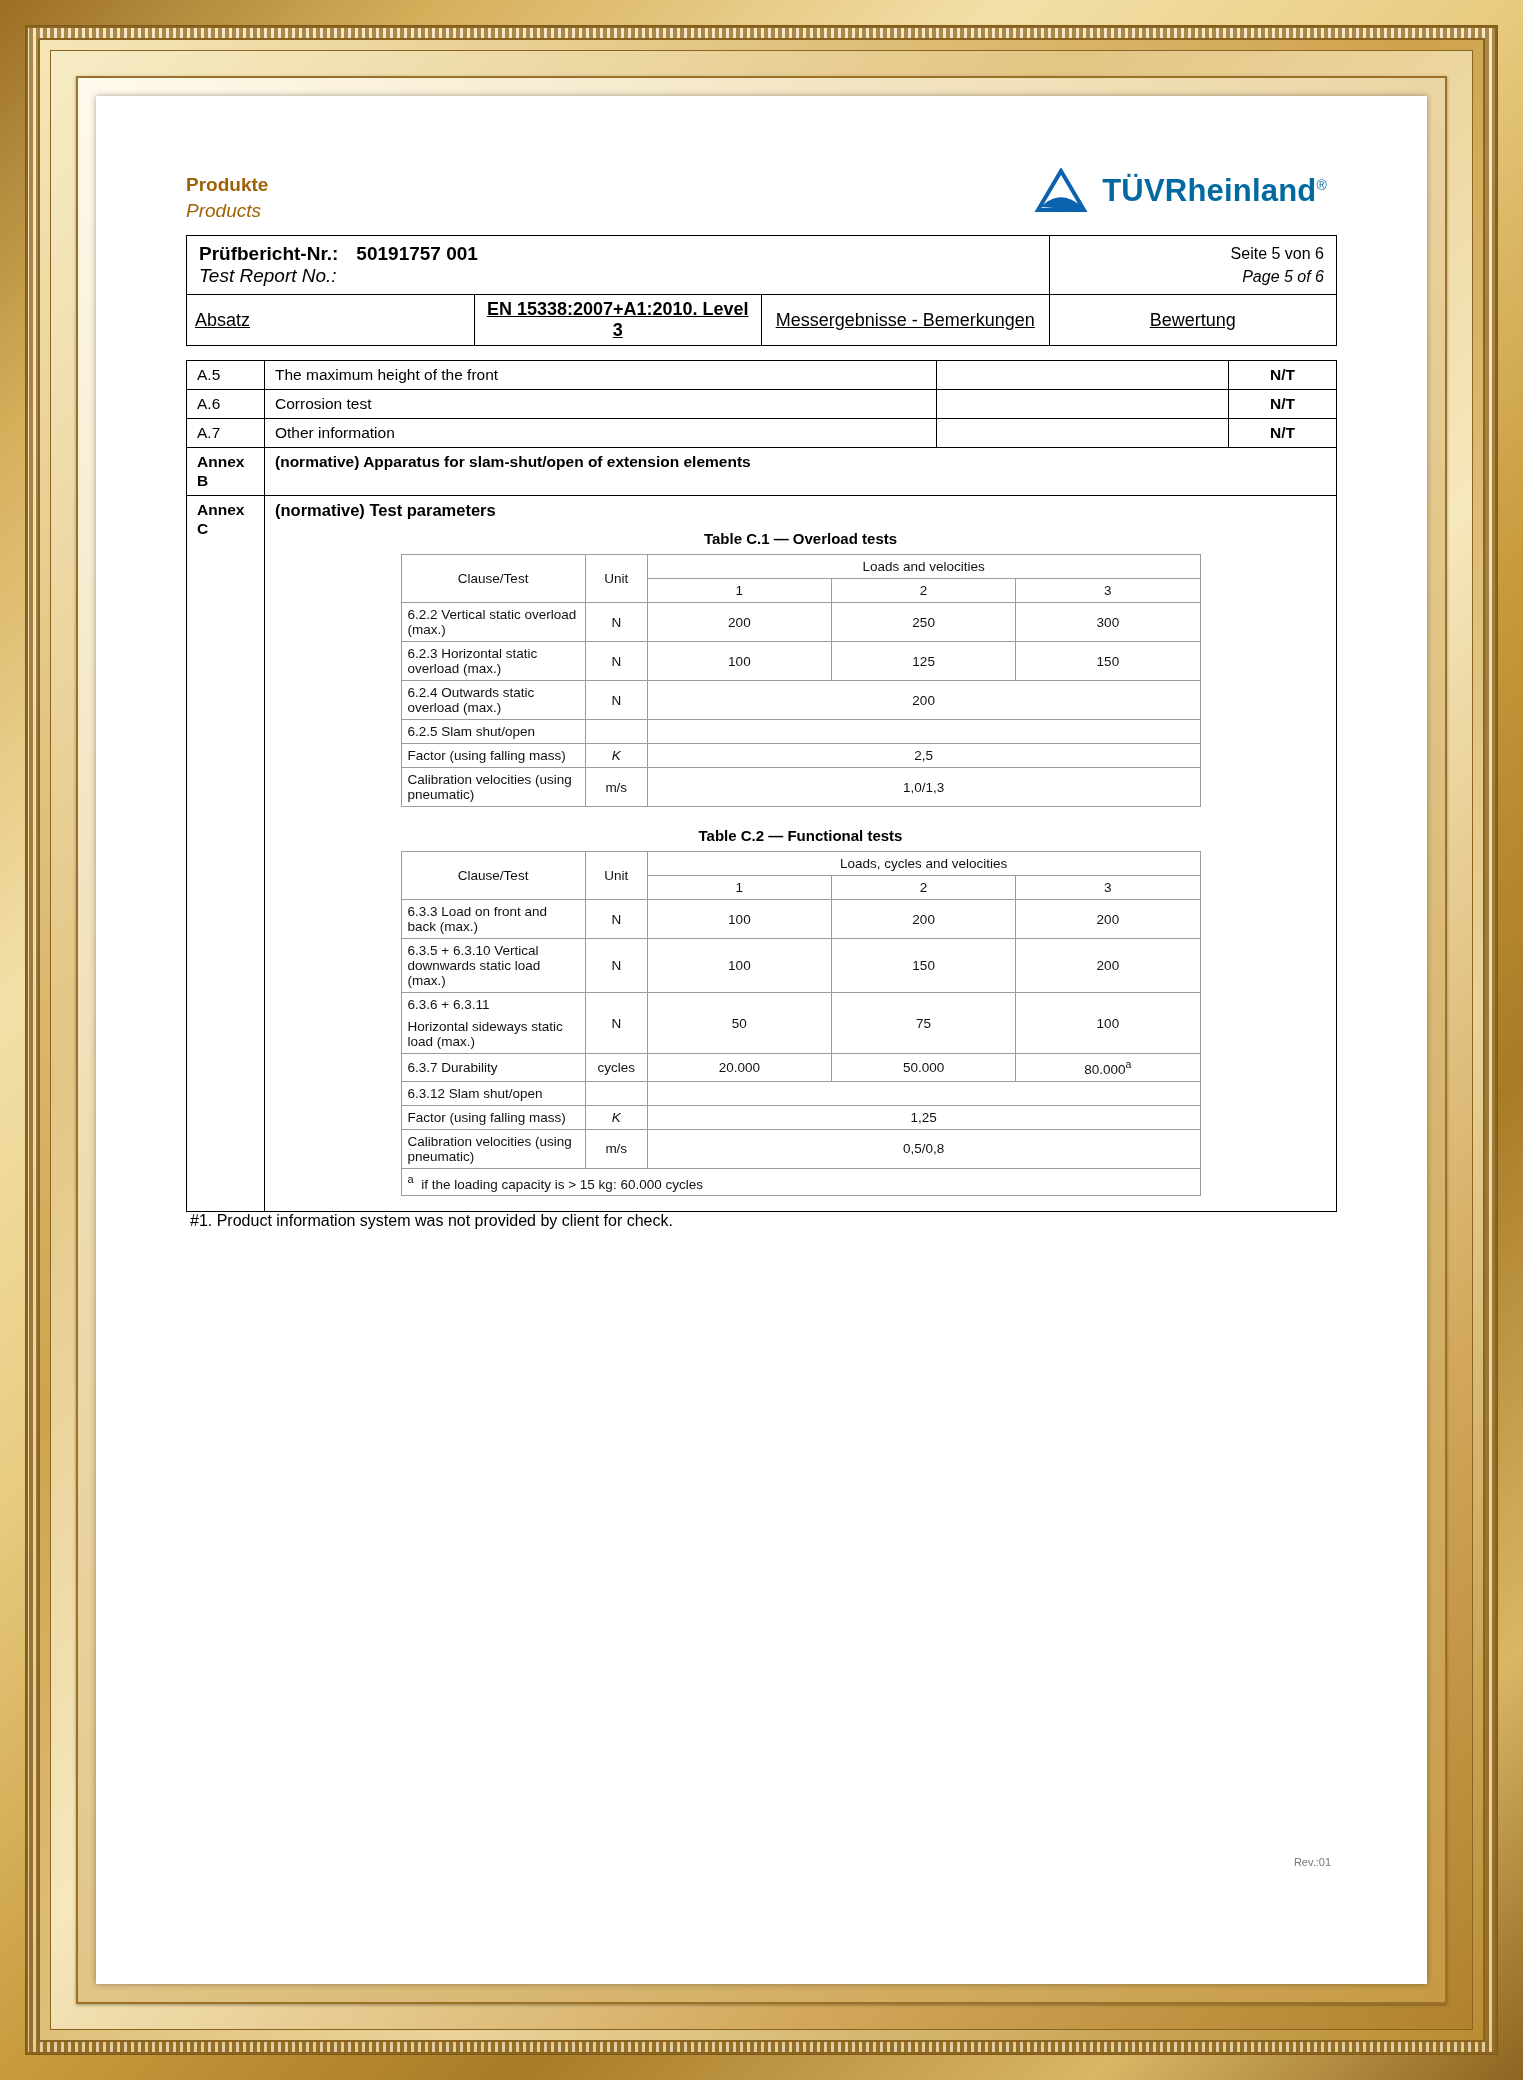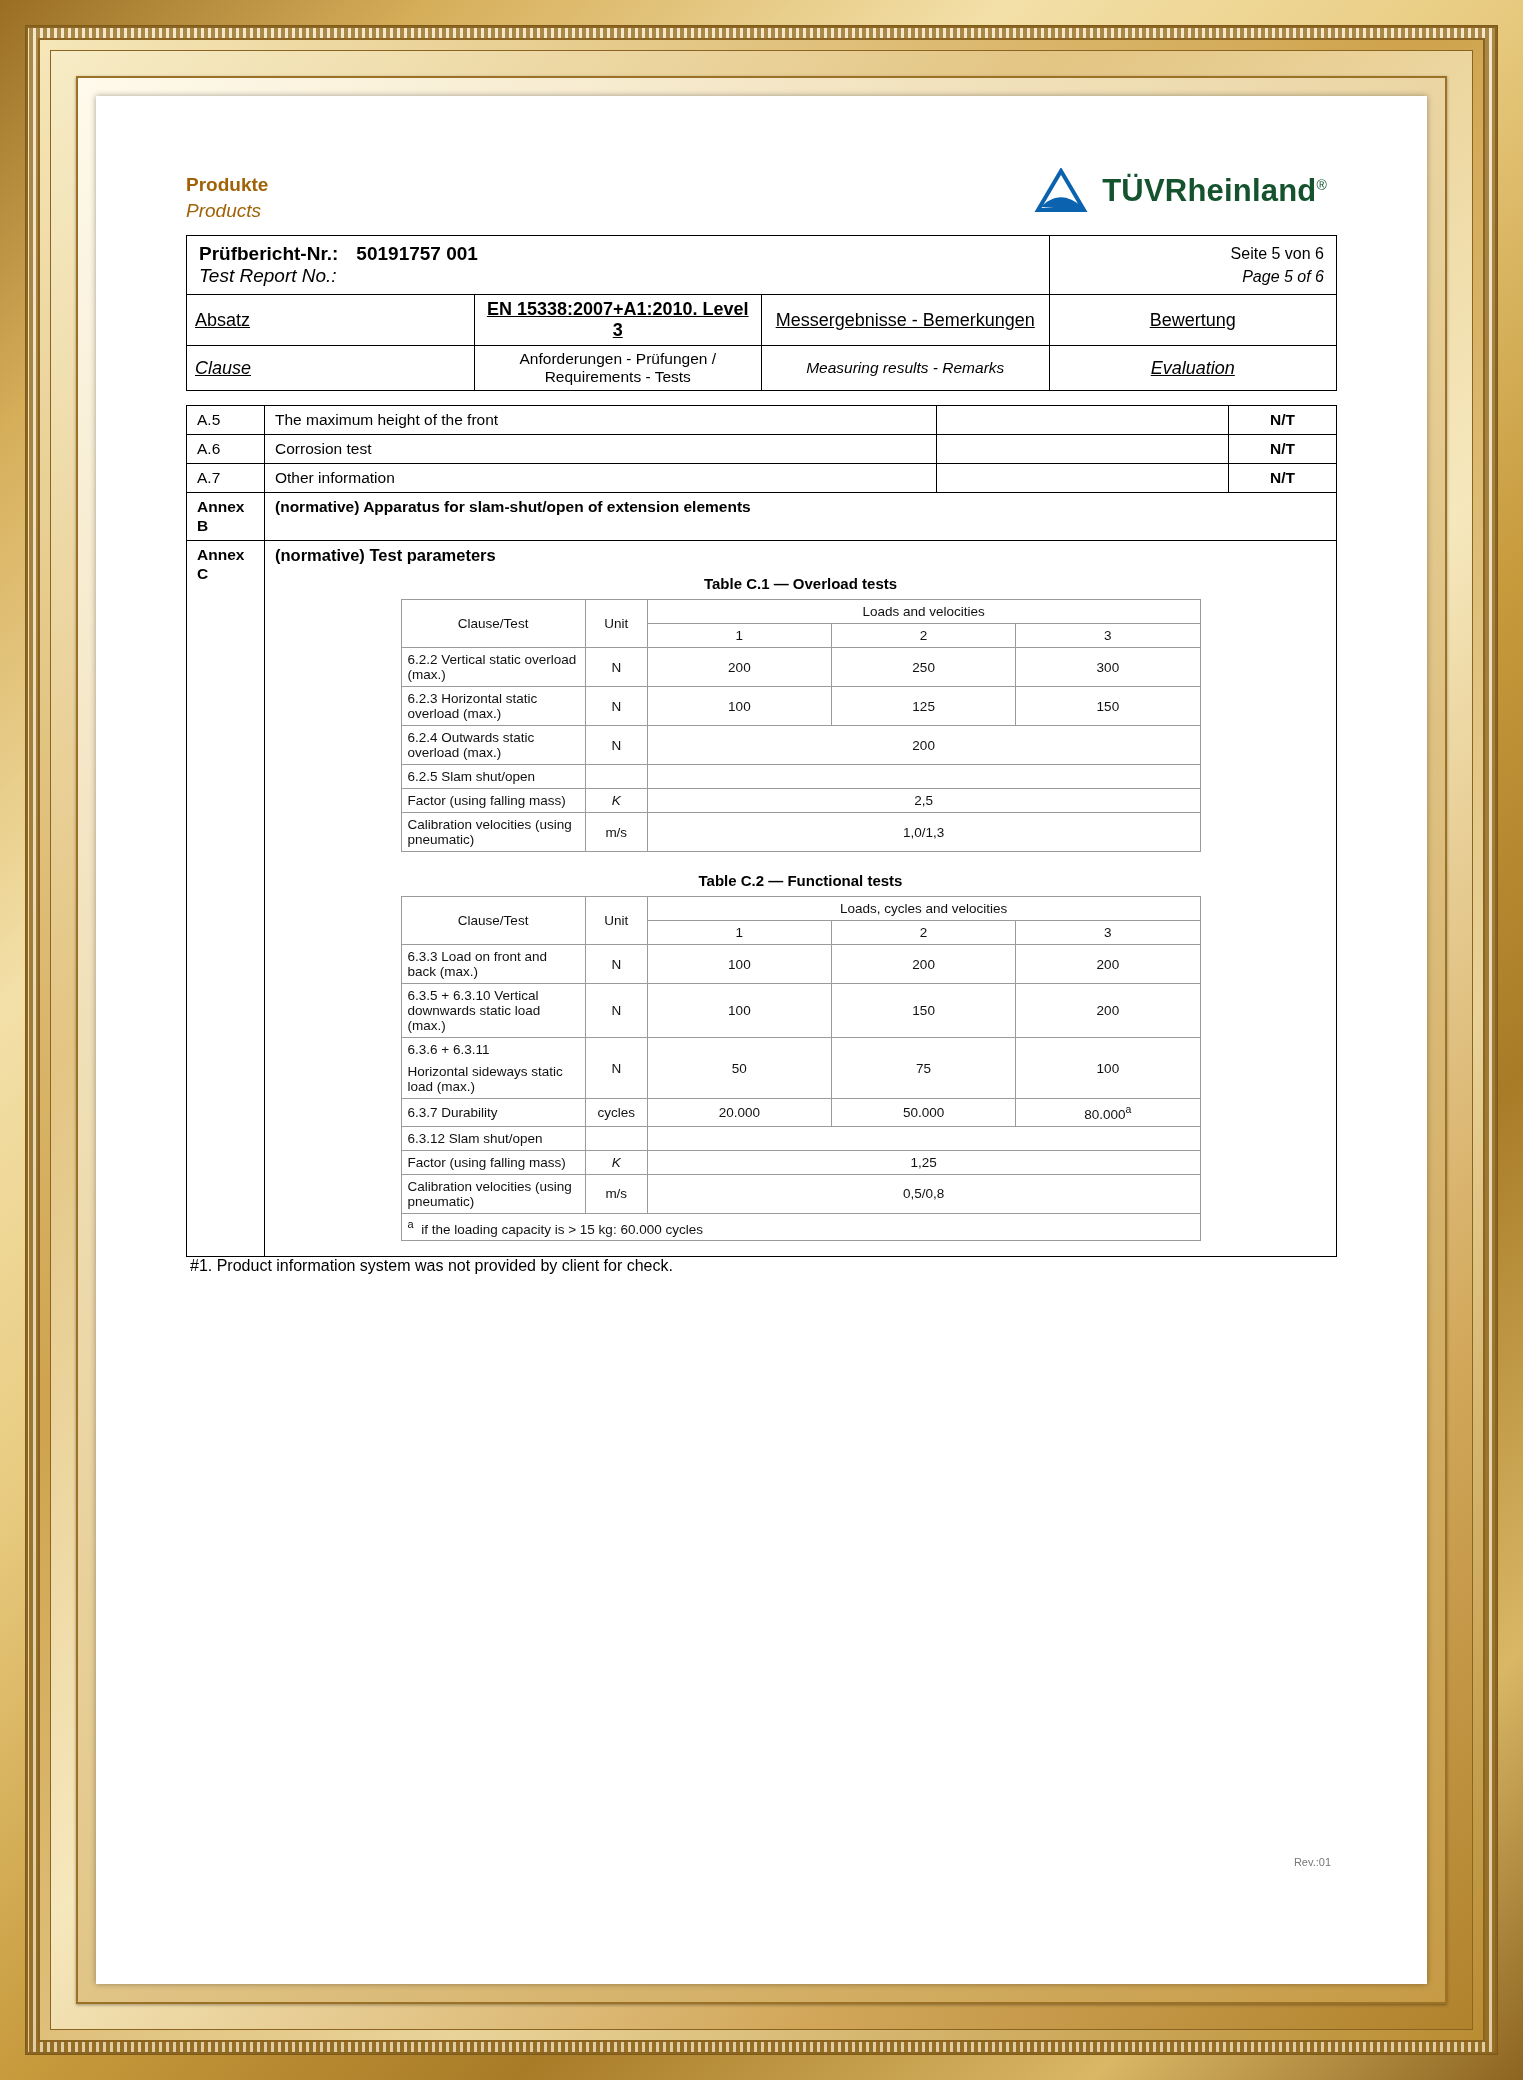--- a/index.html
+++ b/index.html
@@ -62,21 +62,21 @@
   .top-row { display: flex; align-items: flex-start; justify-content: space-between; }
   .produkte { font-size: 19px; line-height: 1.35; color: #a16207; padding-top: 4px; }
   .produkte .de { font-weight: bold; }
   .produkte .en { font-style: italic; }
 
   .logo { display: flex; align-items: center; gap: 12px; padding-right: 10px; }
   .logo-mark { width: 58px; height: 46px; }
   .logo-text {
     font-size: 31px;
     letter-spacing: .2px;
-    color: #14532d;
+    color: #0369a1;
     font-weight: bold;
     position: relative;
     white-space: nowrap;
   }
   .logo-text sup { font-size: 14px; font-weight: normal; vertical-align: super; }
 
   
   table.rep { border-collapse: collapse; width: 100%; margin-top: 12px; table-layout: fixed; }
   table.rep td { border: 1.5px solid #000; padding: 4px 8px; vertical-align: middle; }
 
@@ -175,26 +175,20 @@
           <div>Seite 5 von 6</div>
           <div class="en">Page 5 of 6</div>
         </td>
       </tr>
       <tr>
         <td style="width:78px" class="f16">Absatz</td>
         <td class="hdr-c b f16">EN 15338:2007+A1:2010. Level 3</td>
         <td class="hdr-c f16" style="width:292px">Messergebnisse - Bemerkungen</td>
         <td class="hdr-c f16" style="width:108px">Bewertung</td>
       </tr>
-      <tr>
-        <td class="i f16">Clause</td>
-        <td class="hdr-c f15">Anforderungen - Prüfungen / Requirements - Tests</td>
-        <td class="hdr-c i f15">Measuring results - Remarks</td>
-        <td class="hdr-c i f16">Evaluation</td>
-      </tr>
     </tbody>
   </table>
 
   <table class="main">
     <tbody>
       <tr>
         <td class="c-clause">A.5</td>
         <td class="c-req">The maximum height of the front</td>
         <td class="c-meas"></td>
         <td class="c-eval">N/T</td>

